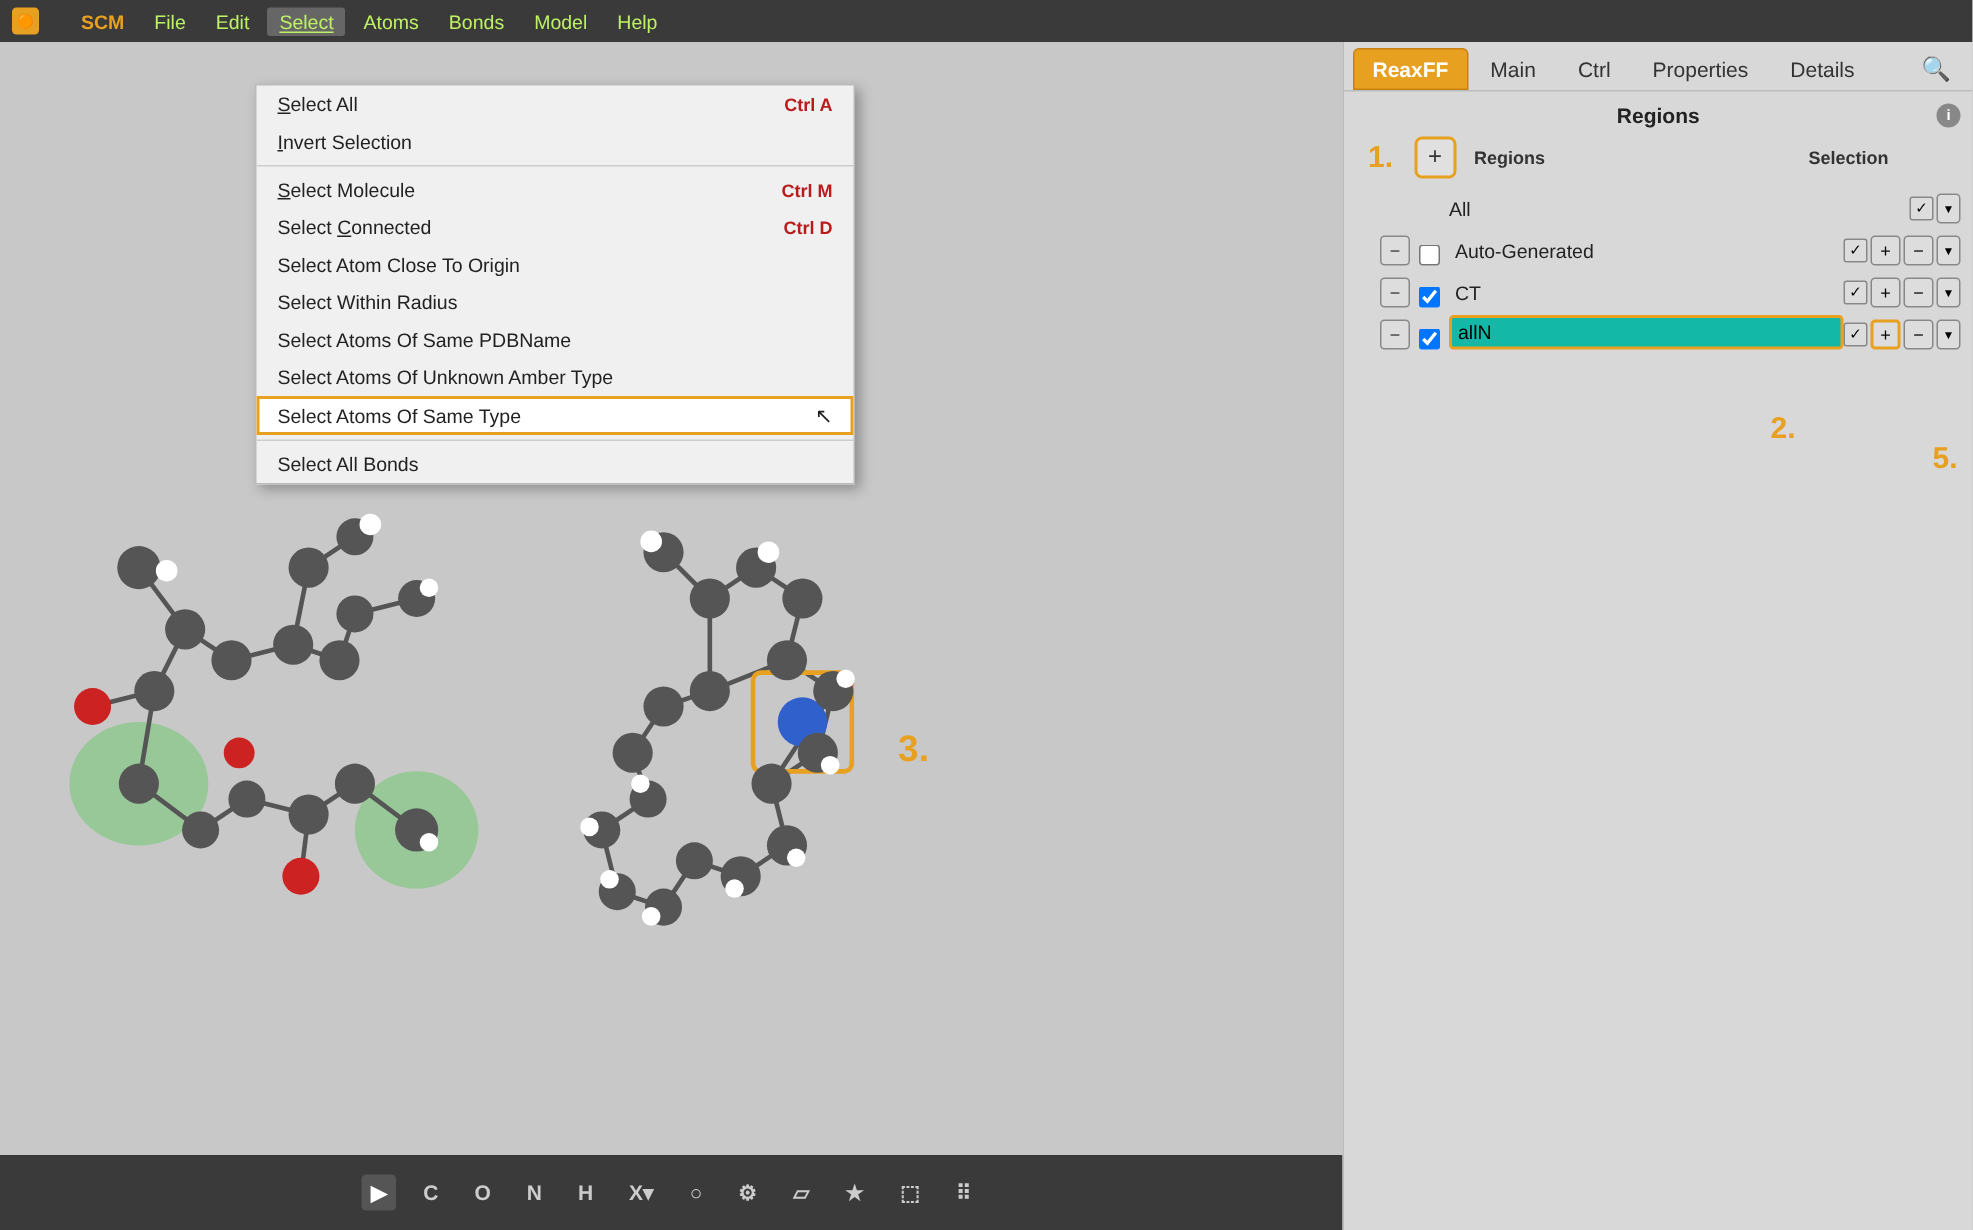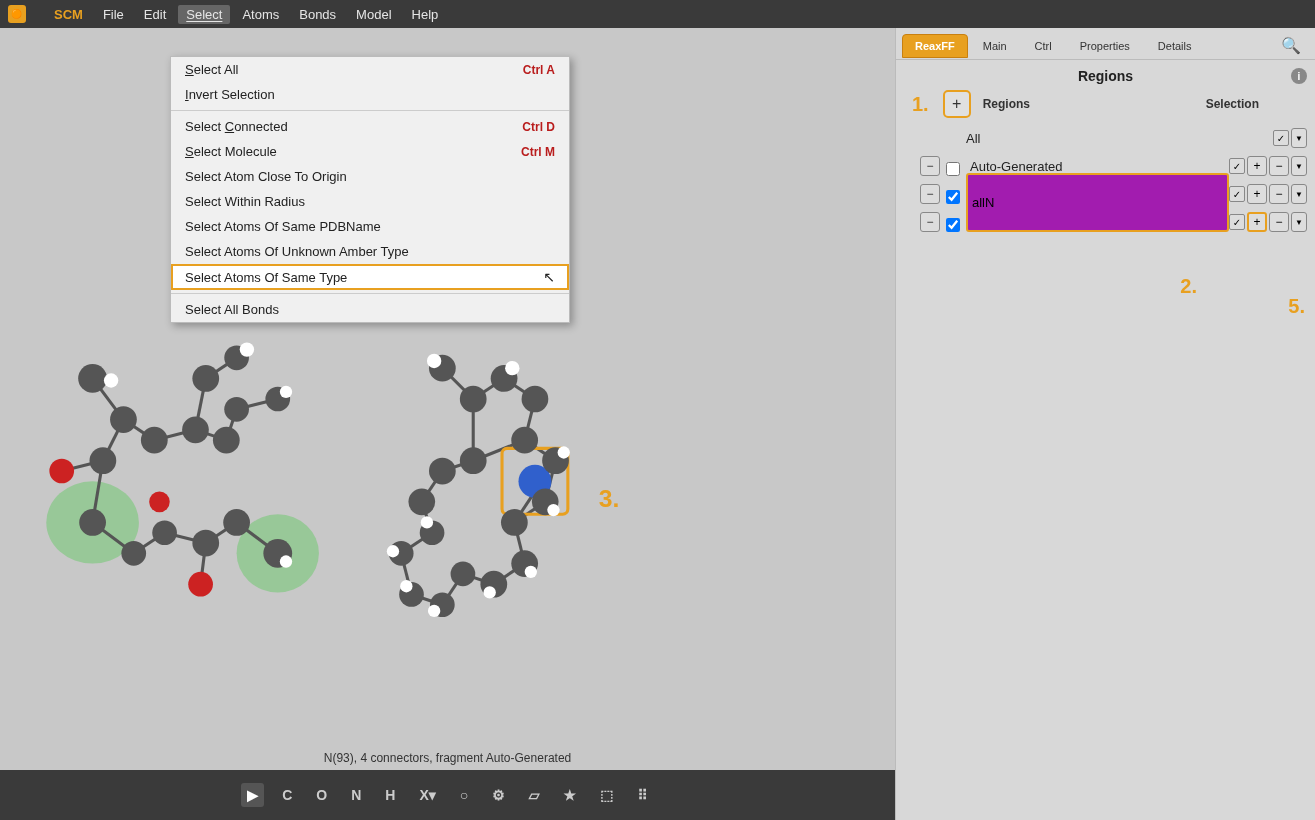--- a/index.html
+++ b/index.html
@@ -42,21 +42,21 @@
       font-weight: bold;
       color: white;
     }
     .scm-text {
       color: #e8a020;
       font-weight: bold;
       font-size: 13px;
       margin-left: 24px;
     }
     .menu-item {
-      color: #e5e5e5;
+      color: #bef264;
       padding: 2px 8px;
       cursor: pointer;
       font-size: 13px;
       border-radius: 2px;
     }
     .menu-item:hover, .menu-item.active {
       background: #555;
     }
     .menu-item.active {
       background: #666;
@@ -148,21 +148,21 @@
     .tabs-bar {
       display: flex;
       align-items: center;
       background: #d8d8d8;
       padding: 4px 6px 0;
       border-bottom: 1px solid #bbb;
       gap: 2px;
     }
     .tab {
       padding: 5px 12px;
-      font-size: 11px;
+      font-size: 14px;
       cursor: pointer;
       border-radius: 4px 4px 0 0;
       color: #333;
       border: 1px solid transparent;
     }
     .tab.active {
       background: #e8a020;
       color: white;
       font-weight: bold;
       border-color: #c88010;
@@ -252,22 +252,22 @@
       flex: 1;
       font-size: 13px;
       color: #222;
       padding: 2px 4px;
     }
     .region-name-input {
       flex: 1;
       font-size: 13px;
       border: 2px solid #e8a020;
       border-radius: 3px;
-      padding: 20px 4px;
-      background: #a21caf;
+      padding: 2px 4px;
+      background: #14b8a6;
       outline: none;
     }
 
     
     .selection-col {
       display: flex;
       align-items: center;
       gap: 2px;
       margin-left: auto;
     }
@@ -496,23 +496,20 @@
         <circle cx="476" cy="528" r="6" fill="white"></circle>
         <circle cx="422" cy="546" r="6" fill="white"></circle>
         <circle cx="395" cy="522" r="6" fill="white"></circle>
         <circle cx="382" cy="488" r="6" fill="white"></circle>
         <circle cx="415" cy="460" r="6" fill="white"></circle>
 
         <text x="582" y="445" font-size="24" font-weight="bold" fill="#e8a020">3.</text>
       </svg>
     </div>
 
-    <div class="status-bar">
-      <span>N(93), 4 connectors, fragment Auto-Generated</span>
-    </div>
 
     <div class="bottom-toolbar">
       <div class="tool-btn active">▶</div>
       <div class="tool-btn">C</div>
       <div class="tool-btn">O</div>
       <div class="tool-btn">N</div>
       <div class="tool-btn">H</div>
       <div class="tool-btn">X▾</div>
       <div class="tool-btn">○</div>
       <div class="tool-btn">⚙</div>
@@ -526,26 +523,26 @@
       <div class="dropdown-menu-item">
         <span><span class="underline-char">S</span>elect All</span>
         <span class="menu-shortcut">Ctrl A</span>
       </div>
       <div class="dropdown-menu-item">
         <span><span class="underline-char">I</span>nvert Selection</span>
         <span class="menu-shortcut"></span>
       </div>
       <div class="menu-separator"></div>
       <div class="dropdown-menu-item">
+        <span><span class="underline-char">S</span>elect Molecule</span>
+        <span class="menu-shortcut">Ctrl M</span>
+      </div>
+      <div class="dropdown-menu-item">
         <span>Select <span class="underline-char">C</span>onnected</span>
         <span class="menu-shortcut">Ctrl D</span>
-      </div>
-      <div class="dropdown-menu-item">
-        <span><span class="underline-char">S</span>elect Molecule</span>
-        <span class="menu-shortcut">Ctrl M</span>
       </div>
       <div class="dropdown-menu-item">
         <span>Select Atom Close To Origin</span>
       </div>
       <div class="dropdown-menu-item">
         <span>Select Within Radius</span>
       </div>
       <div class="dropdown-menu-item">
         <span>Select Atoms Of Same PDBName</span>
       </div>

